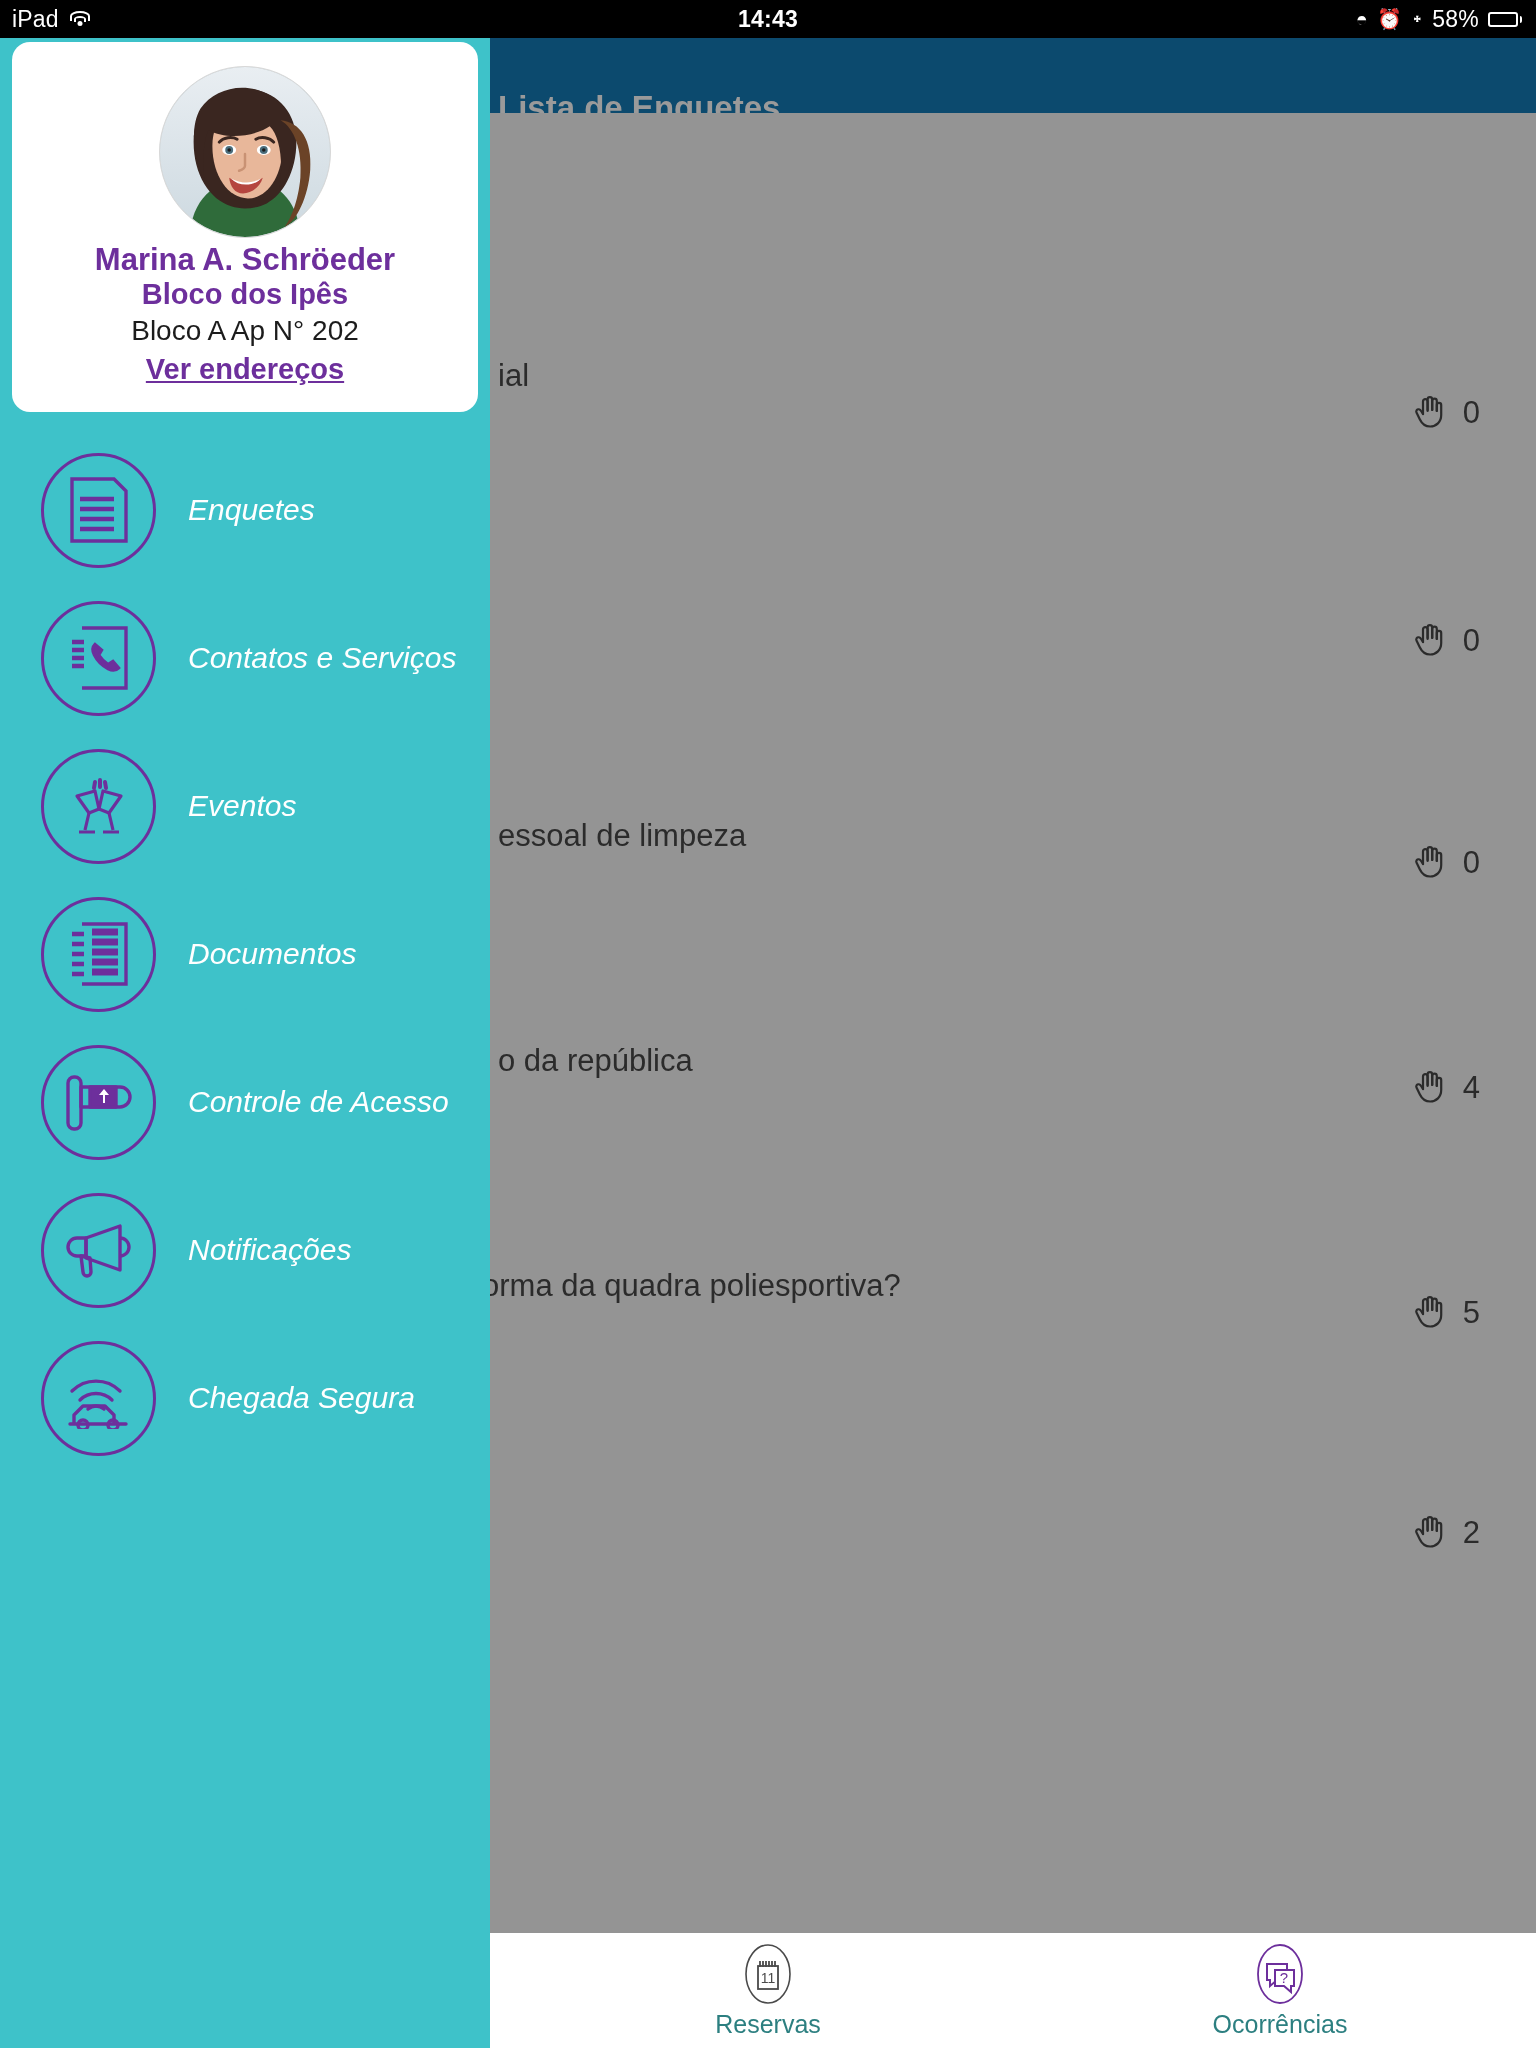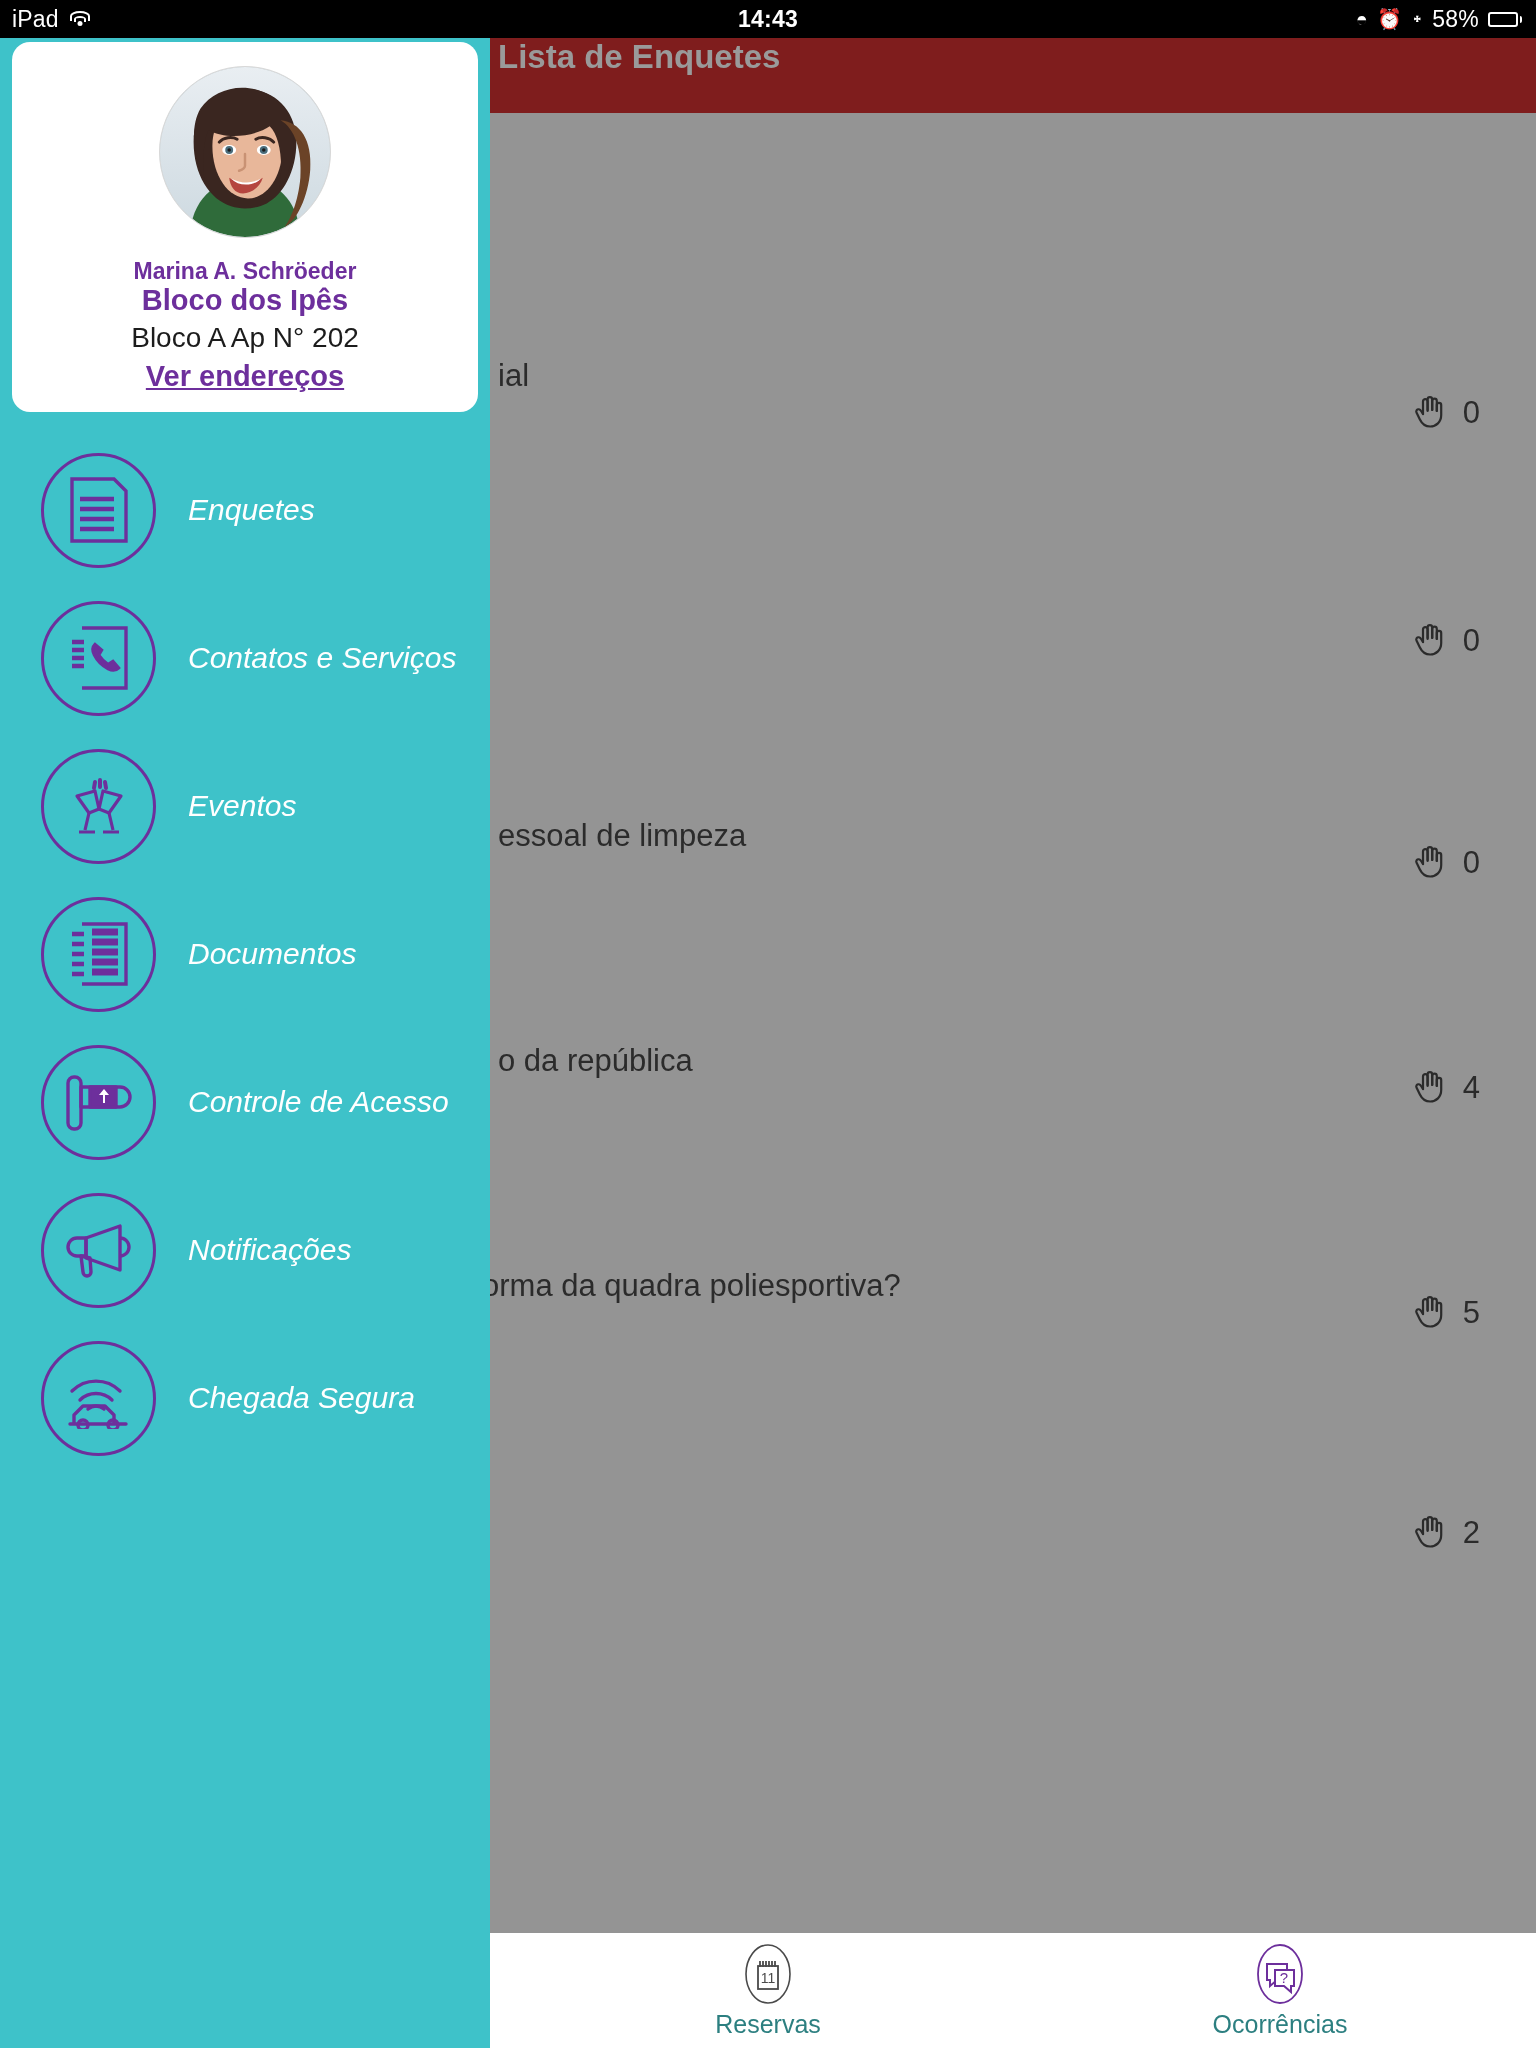--- a/index.html
+++ b/index.html
@@ -28,21 +28,21 @@
   .battery{ display:inline-flex; align-items:center; }
   .batt-body{ width:30px; height:15px; border:2px solid #fff; border-radius:3px; padding:1.5px; }
   .batt-fill{ height:100%; background:#fff; border-radius:1px; }
   .batt-cap{ width:2.5px; height:7px; background:#fff; margin-left:1.5px; border-radius:0 2px 2px 0;}
   .sb-glyph{ font-size:20px; line-height:1; }
 
   
   .bg-app{ position:absolute; top:38px; left:0; width:1536px; height:2010px; background:#fff; }
   .bg-navbar{
     position:absolute; top:0; left:0; width:100%; height:89px;
-    background:#7f1d1d; display:flex; align-items:flex-start;
+    background:#0c4a6e; display:flex; align-items:flex-end;
   }
   .bg-navtitle{ margin-left:498px; color:#9a9a9a; font-size:33px; font-weight:600; }
   .bg-list{
     position:absolute; top:75px; left:0; width:100%; height:1820px;
     background:#949494;
   }
   .poll-row{ position:absolute; left:0; width:100%; }
   .poll-title{ position:absolute; color:#2b2b2b; font-size:31px; white-space:nowrap; }
   .poll-votes{ position:absolute; right:56px; display:flex; align-items:center; gap:16px; }
   .hand-ico{ width:34px; height:36px; }
@@ -69,21 +69,21 @@
     position:absolute; top:4px; left:12px; width:466px; height:370px;
     background:#fff; border-radius:18px;
     display:flex; flex-direction:column; align-items:center;
   }
   .avatar{
     width:172px; height:172px; border-radius:50%; margin-top:24px;
     overflow:hidden; border:1px solid #d8d8d8; position:relative;
     background:#cfd8dc;
   }
   .avatar svg{ display:block; width:100%; height:100%; }
-  .p-name{ margin-top:20px; color:#6d2f9c; font-size:23px; font-weight:bold; line-height:1.15; text-align:right;}
+  .p-name{ margin-top:4px; color:#6d2f9c; font-size:31px; font-weight:bold; line-height:1.15; text-align:right;}
   .p-cond{ color:#6d2f9c; font-size:29px; font-weight:bold; line-height:1.15; text-align:center;}
   .p-unit{ color:#1c1c1c; font-size:28px; margin-top:4px; text-align:center;}
   .p-link{ color:#6d2f9c; font-size:29px; font-weight:bold; text-decoration:underline; margin-top:6px; text-align:center;}
 
   .menu{ position:absolute; top:398px; left:0; width:490px; }
   .menu-item{
     height:148px; display:flex; align-items:center; padding-left:41px;
   }
   .menu-circle{
     width:115px; height:115px; border-radius:50%;

